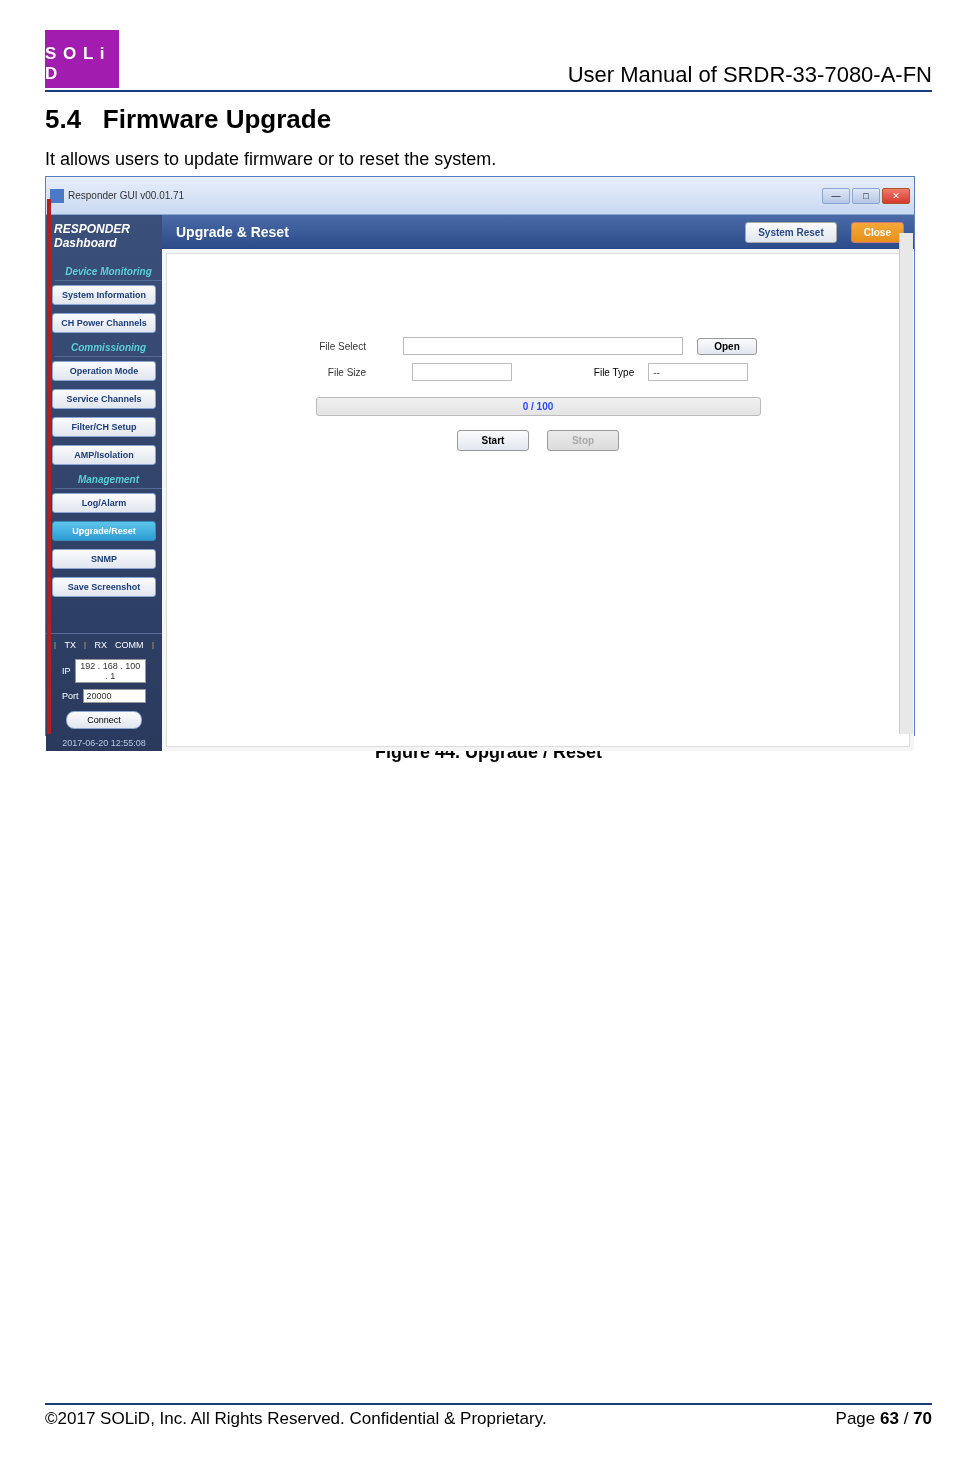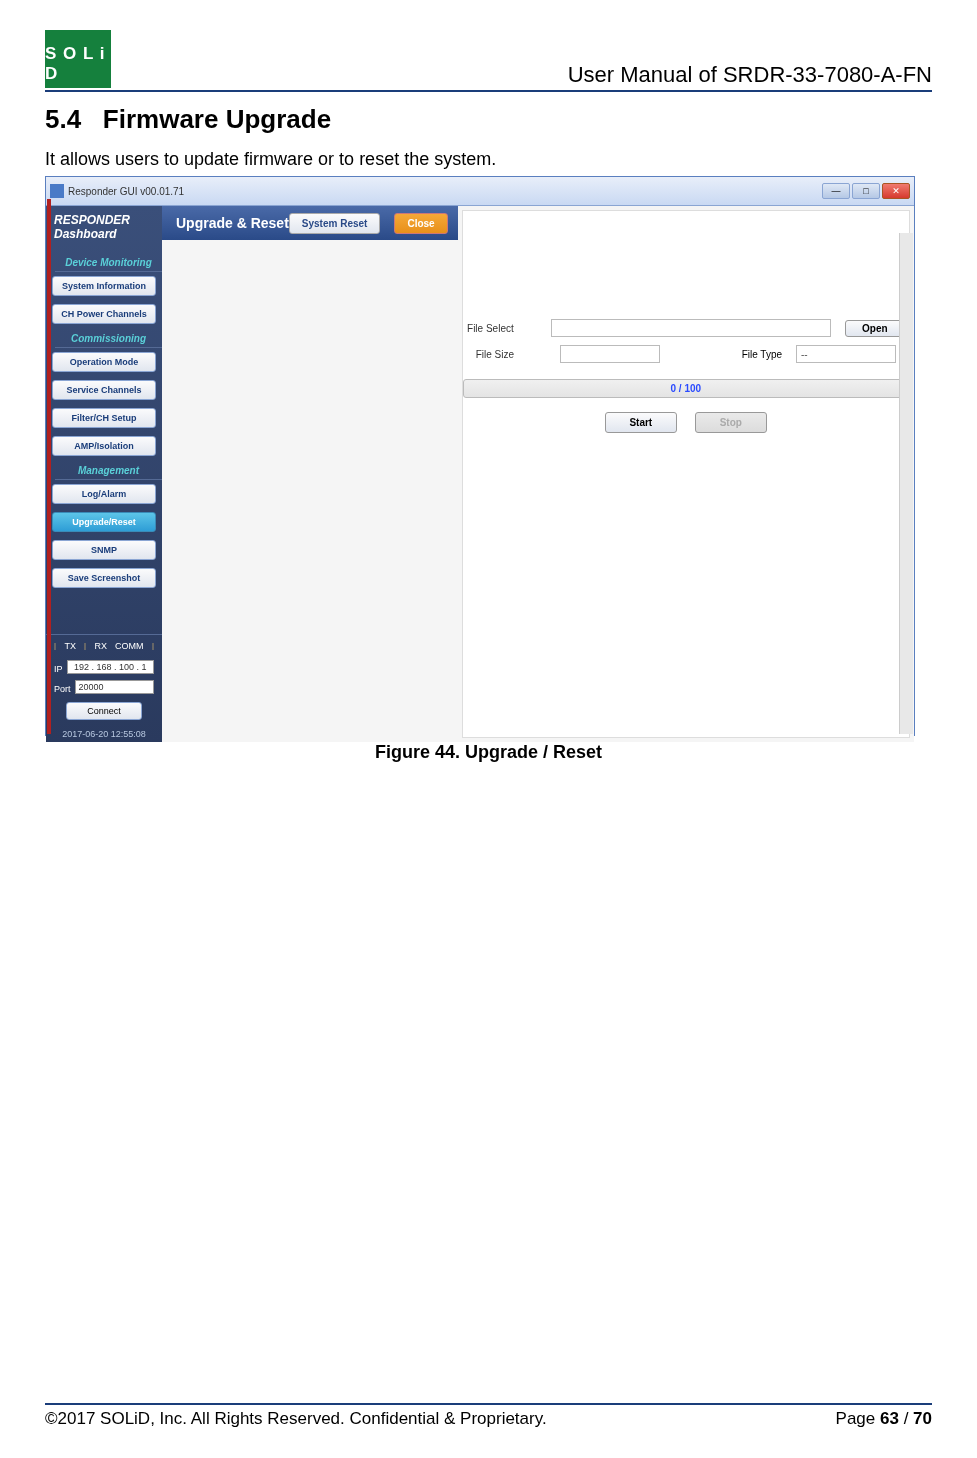--- a/index.html
+++ b/index.html
@@ -1,63 +1,63 @@
 <!DOCTYPE html>
 <html><head>
 <meta charset="utf-8">
 <style>
   * { margin: 0; padding: 0; box-sizing: border-box; }
   body { font-family: Arial, sans-serif; width: 977px; margin: 0 auto; padding: 30px 45px; background: #fff; color: #000; }
 
   
   .page-header { display: flex; justify-content: space-between; align-items: flex-end; border-bottom: 2px solid #1a3d7a; padding-bottom: 2px; }
-  .logo-block { width: 66px; height: 58px; background: #15803d; color: #fff; display: flex; align-items: flex-end; justify-content: center; font-size: 17px; font-weight: bold; letter-spacing: 1px; padding-bottom: 4px; }
+  .logo-block { width: 74px; height: 58px; background: #a21caf; color: #fff; display: flex; align-items: flex-end; justify-content: center; font-size: 17px; font-weight: bold; letter-spacing: 1px; padding-bottom: 4px; }
   .header-title { font-size: 22px; color: #000; }
 
   
   .section-num { font-size: 26px; font-weight: bold; margin-top: 12px; }
   .section-desc { font-size: 18px; margin-top: 14px; margin-bottom: 6px; }
 
   
   .screenshot { border: 1px solid #5a7fbf; background: #fff; width: 870px; height: 560px; position: relative; font-size: 11px; }
 
   
-  .win-titlebar { height: 29px; background: linear-gradient(#e8eef9, #c9d9f3); display: flex; align-items: center; padding: 0 4px; justify-content: space-between; border-bottom: 1px solid #8aa5d3; }
+  .win-titlebar { height: 38px; background: linear-gradient(#e8eef9, #c9d9f3); display: flex; align-items: center; padding: 0 4px; justify-content: space-between; border-bottom: 1px solid #8aa5d3; }
   .win-title-left { display: flex; align-items: center; gap: 4px; }
   .win-icon { width: 14px; height: 14px; background: #4a7ac7; }
   .win-title-text { font-size: 10px; color: #333; }
   .win-btns { display: flex; gap: 2px; }
   .win-btn { width: 28px; height: 16px; background: linear-gradient(#dfe8f5,#b5c8e5); border: 1px solid #8aa5d3; border-radius: 2px; font-size: 9px; display:flex; align-items:center; justify-content:center; }
   .win-btn.close { background: linear-gradient(#f07a6f,#d63a2e); color:#fff; border-color:#a52; }
 
   .app-body { display: flex; height: calc(100% - 22px); }
 
   
   .sidebar { width: 116px; background: linear-gradient(#3a4f7a,#2a3a5e); display: flex; flex-direction: column; }
   .sidebar-title { color: #fff; font-weight: bold; font-size: 12px; line-height: 1.2; padding: 7px 8px 10px; font-style: italic; }
   .sidebar-red { width: 4px; background: #b02020; position: absolute; left: 1px; top: 22px; bottom: 1px; }
   .sb-section { color: #5ad0d8; font-style: italic; font-size: 10px; font-weight: bold; text-align: center; padding: 5px 0 3px; border-bottom: 1px solid #556a95; margin-left: 9px; }
   .sb-btn { margin: 4px 6px; padding: 4px 3px; background: linear-gradient(#fbfbfc,#e1e6ef); border: 1px solid #8aa5d3; border-radius: 3px; color: #1a3d7a; font-size: 9px; font-weight: bold; text-align: center; cursor: pointer; }
   .sb-btn.active { background: linear-gradient(#5cc5e8,#2e9dd6); color: #fff; border-color:#3a8bb8; }
   .sb-status { padding: 6px 8px; color: #fff; font-size: 9px; display:flex; gap:8px; align-items:center; border-top:1px solid #556a95; margin-top:auto; }
   .sb-led { width:7px; height:7px; background:#666; display:inline-block; }
-  .sb-ip-row { display:flex; align-items:flex-end; gap:4px; padding: 3px 8px; color:#fff; font-size:9px; }
+  .sb-ip-row { display:flex; align-items:center; gap:4px; padding: 3px 16px; color:#fff; font-size:9px; }
   .sb-ip-field { flex:1; background:#fff; border:1px solid #999; padding:1px 3px; font-size:9px; color:#333; text-align:center; }
-  .sb-connect { margin: 5px 20px; padding: 3px; background: linear-gradient(#fbfbfc,#e1e6ef); border:1px solid #8aa5d3; border-radius:3px; font-size:9px; text-align:center; cursor:pointer; }
+  .sb-connect { margin: 5px 20px; padding: 3px; background: linear-gradient(#fbfbfc,#e1e6ef); border:1px solid #8aa5d3; border-radius:8px; font-size:9px; text-align:center; cursor:pointer; }
   .sb-time { color:#b8c8e0; font-size:9px; text-align:center; padding:4px 0 3px; }
 
   
-  .main { flex:1; display:flex; flex-direction:row; background:#f5f5f5; }
+  .main { flex:1; display:flex; flex-direction:column; background:#f5f5f5; }
   .main-header { height: 34px; background: linear-gradient(#4a6aa8,#2a4a88); display:flex; align-items:center; justify-content:space-between; padding: 0 10px 0 14px; }
   .main-title { color:#fff; font-weight:bold; font-size:14px; }
   .hdr-btns { display:flex; gap:14px; }
   .hdr-btn { padding: 4px 12px; border-radius:3px; font-size:10px; font-weight:bold; background:linear-gradient(#fbfbfc,#e1e6ef); border:1px solid #aaa; color:#2a4a88; cursor:pointer; }
   .hdr-btn.close { background:linear-gradient(#f5a838,#e8901a); color:#fff; border-color:#c77; }
 
-  .content { flex:1; background:#fff; margin:4px; border:1px solid #ddd; display:flex; flex-direction:column; align-items:center; padding-top:108px; }
+  .content { flex:1; background:#fff; margin:4px; border:1px solid #ddd; display:flex; flex-direction:column; align-items:center; padding-top:83px; }
 
   .form-row { display:flex; align-items:center; gap:14px; margin-bottom:8px; font-size:10px; }
   .form-row .lbl { width:70px; text-align:left; color:#333; }
   .txt { border:1px solid #bbb; height:18px; background:#fff; }
   .txt.file { width:280px; }
   .txt.size { width:100px; }
   .txt.type { width:100px; padding-left:4px; color:#555; font-size:10px; display:flex; align-items:center; }
   .btn-open { padding: 2px 16px; background:linear-gradient(#fbfbfc,#e1e6ef); border:1px solid #999; border-radius:3px; font-size:10px; font-weight:bold; cursor:pointer; }
 
   .progress-wrap { width:445px; height:19px; border:1px solid #bbb; background:linear-gradient(#f0f0f0,#e4e4e4); border-radius:3px; margin-top:8px; display:flex; align-items:center; justify-content:center; font-size:10px; color:#2a4aff; font-weight:bold; }

